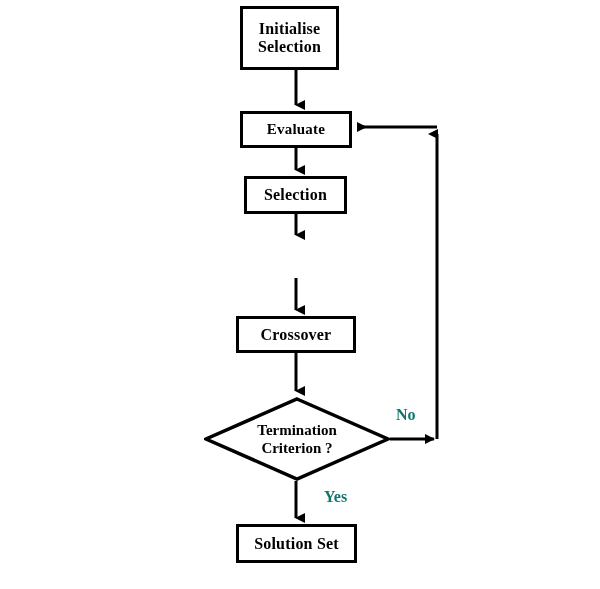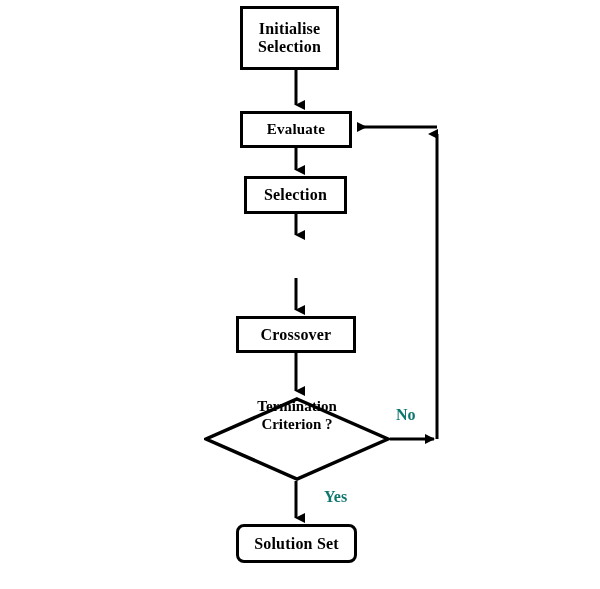--- a/index.html
+++ b/index.html
@@ -48,21 +48,20 @@
     left: 244px;  top: 241px; width: 103px; height: 37px;
     font-size: 16px;
   }
   #box-mutation {
     left: 236px;  top: 316px; width: 120px; height: 37px;
     font-size: 16px;
   }
   #box-solution {
     left: 236px;  top: 524px; width: 121px; height: 39px;
     font-size: 16px;
-    border-radius: 8px;
   }
 
   
   #diamond-termination {
     position: absolute;
     left: 204px;
     top: 397px;
     width: 186px;
     height: 84px;
   }
@@ -71,21 +70,21 @@
     left: 0; top: 0;
     width: 186px;
     height: 84px;
   }
   #diamond-label {
     position: absolute;
     left: 0; top: 0;
     width: 186px;
     height: 84px;
     display: flex;
-    align-items: flex-start;
+    align-items: center;
     justify-content: center;
     text-align: center;
     font-size: 15px;
     font-weight: 700;
     line-height: 1.2;
     color: #000000;
   }
 
   
   #connectors {

